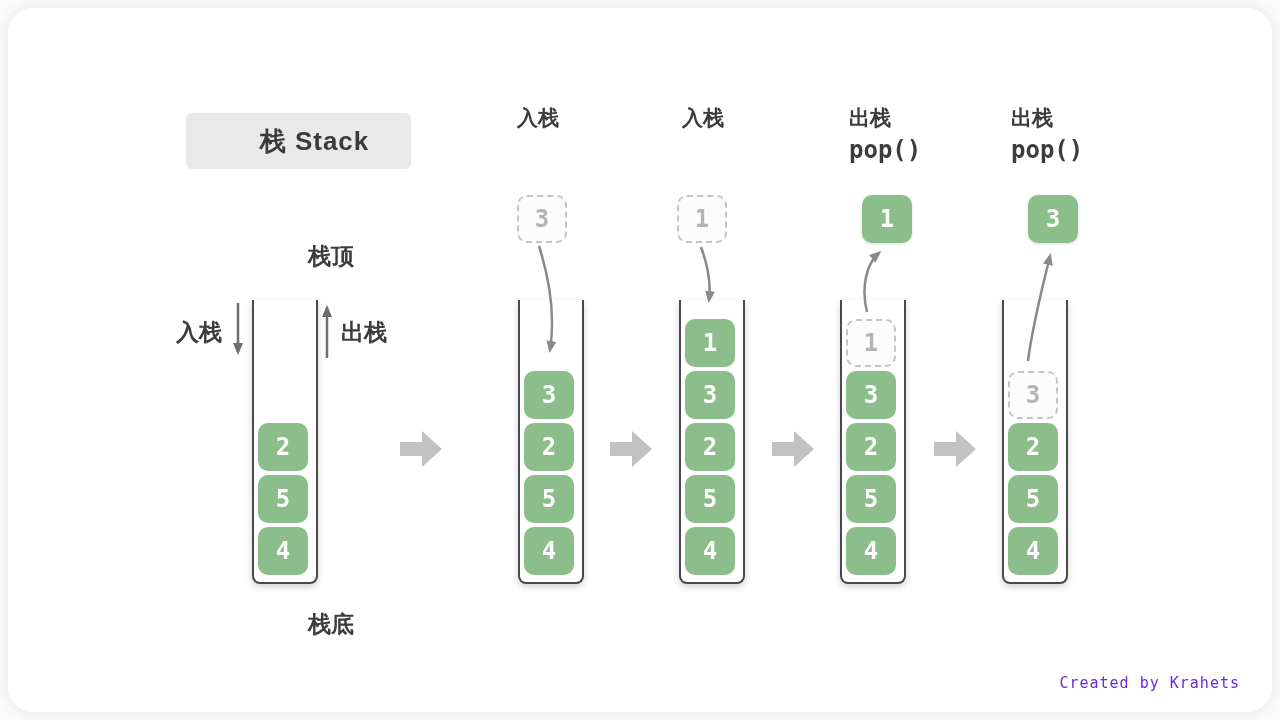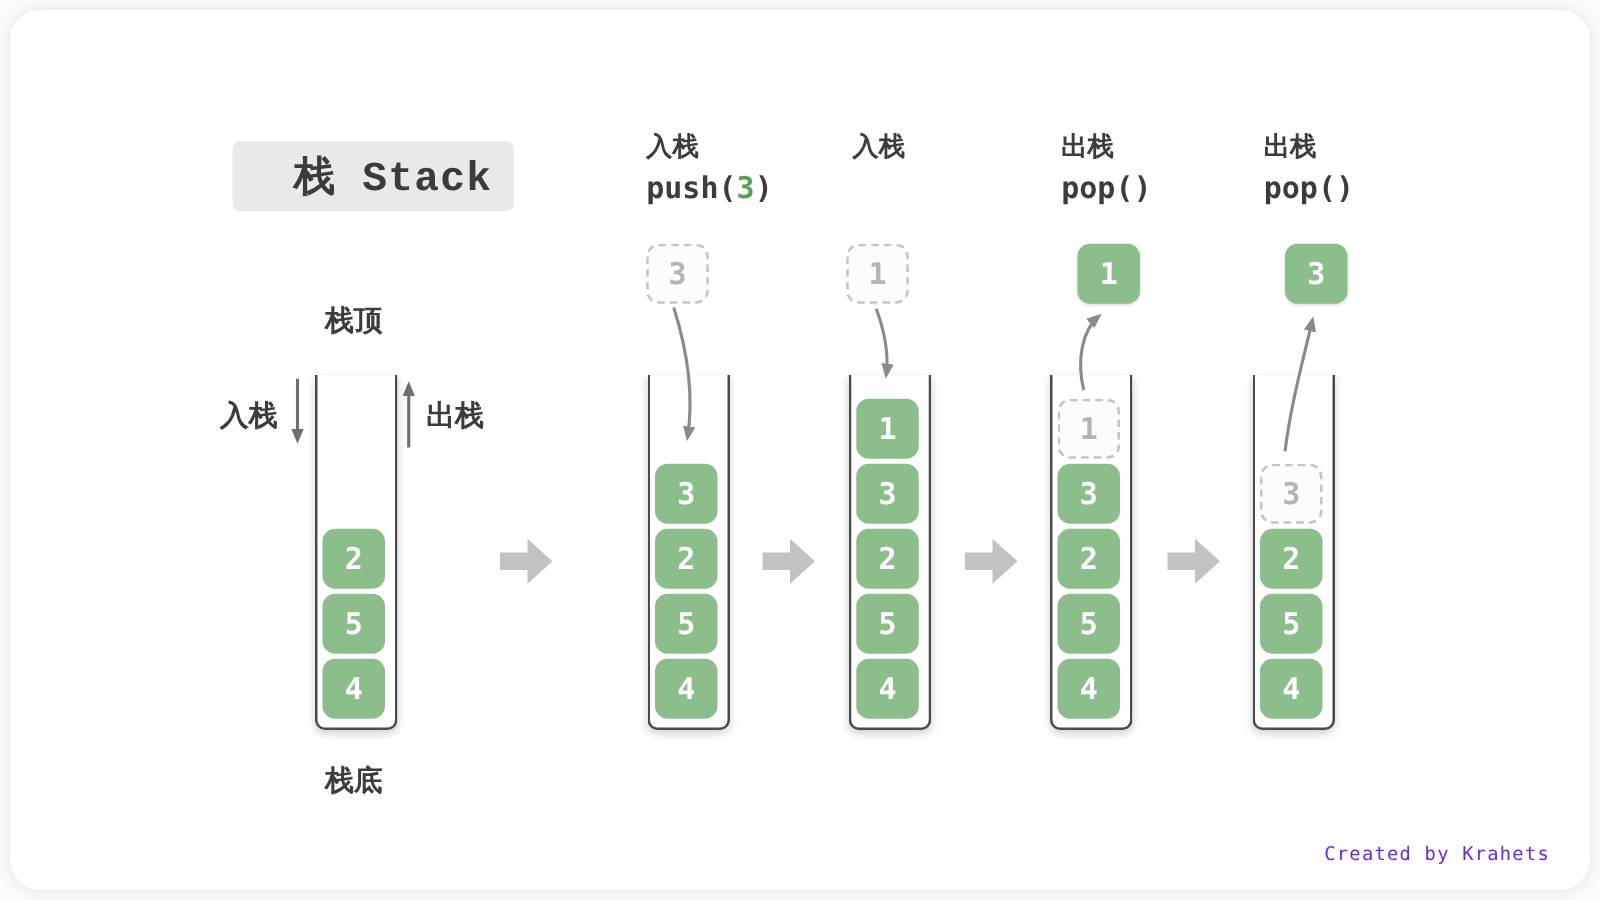--- a/index.html
+++ b/index.html
@@ -1,58 +1,57 @@
 <!DOCTYPE html>
 <html><head>
 <meta charset="utf-8">
 <style>
   html,body{margin:0;padding:0;background:#f5f5f5;font-family:"Liberation Sans",sans-serif;}
   .canvas{position:relative;width:1280px;height:720px;overflow:hidden;background:#fbfbfb;}
   .card{position:absolute;left:8px;top:8px;right:8px;bottom:8px;background:#ffffff;border-radius:24px;box-shadow:0 0 14px rgba(0,0,0,0.10);}
   .abs{position:absolute;}
 
   .title-box{left:186px;top:113px;width:193px;height:56px;background:#E9E9E9;border-radius:6px;
-    display:flex;align-items:center;justify-content:center;font-family:Liberation Mono, monospace;
-    font-size:33px;font-weight:bold;color:#3B3B3B;letter-spacing:1px;padding-left:32px;}
+    display:flex;align-items:center;justify-content:center;font-family:Liberation Sans, sans-serif;
+    font-size:26px;font-weight:bold;color:#3B3B3B;letter-spacing:1px;padding-left:32px;}
 
   .op-header{top:103px;width:180px;color:#3C3C3C;}
   .op-cn{font-size:21px;font-weight:700;line-height:30px;}
   .op-code{font-family:"DejaVu Sans Mono",monospace;font-size:24px;font-weight:bold;line-height:34px;color:#3C3C3C;}
   .op-code .arg{color:#58A058;}
 
   .float-box{top:195px;width:50px;height:48px;border-radius:10px;display:flex;align-items:center;justify-content:center;
     font-family:"DejaVu Sans Mono",monospace;font-size:24px;font-weight:bold;}
   .float-box[data-style="solid"]{background:#8CBE8C;color:#ffffff;box-shadow:0 1px 3px rgba(0,0,0,0.15);}
   .float-box[data-style="dashed"]{background:#FCFCFC;border:2px dashed #C4C4C4;color:#B4B4B4;width:46px;height:44px;}
 
   .stack-container{top:300px;width:62px;height:282px;border-left:2px solid #4A4A4A;border-right:2px solid #4A4A4A;
     border-bottom:2px solid #4A4A4A;border-radius:0 0 8px 8px;background:#ffffff;box-shadow:0 3px 7px rgba(0,0,0,0.18);}
   .stack-item{position:absolute;left:4px;width:50px;height:48px;border-radius:10px;display:flex;align-items:center;justify-content:center;
     font-family:"DejaVu Sans Mono",monospace;font-size:24px;font-weight:bold;box-sizing:border-box;}
   .stack-item[data-style="solid"]{background:#8CBE8C;color:#ffffff;}
   .stack-item[data-style="dashed"]{background:#FCFCFC;border:2px dashed #C4C4C4;color:#B4B4B4;}
 
   .cn-label{color:#3C3C3C;font-size:23px;font-weight:700;}
-  .center62{width:62px;text-align:center;}
+  .center62{width:62px;text-align:center;margin-left:48px;}
 
   .credit{right:40px;top:674px;font-family:"DejaVu Sans Mono",monospace;font-size:15px;color:#6d28d9;letter-spacing:1px;}
 
   svg.overlay{position:absolute;left:0;top:0;width:1280px;height:720px;pointer-events:none;}
 </style>
 </head>
 <body>
 
 <div class="canvas">
   <div class="card"></div>
 
   <div class="abs title-box">栈 Stack</div>
 
   <div class="abs op-header" style="left:517px;">
     <div class="op-cn">入栈</div>
-    <div class="op-code"><span>push(</span><span class="arg">3</span><span>)</span></div>
   </div>
   <div class="abs op-header" style="left:682px;">
     <div class="op-cn">入栈</div>
   </div>
   <div class="abs op-header" style="left:849px;">
     <div class="op-cn">出栈</div>
     <div class="op-code"><span>pop(</span><span class="arg"></span><span>)</span></div>
   </div>
   <div class="abs op-header" style="left:1011px;">
     <div class="op-cn">出栈</div>

